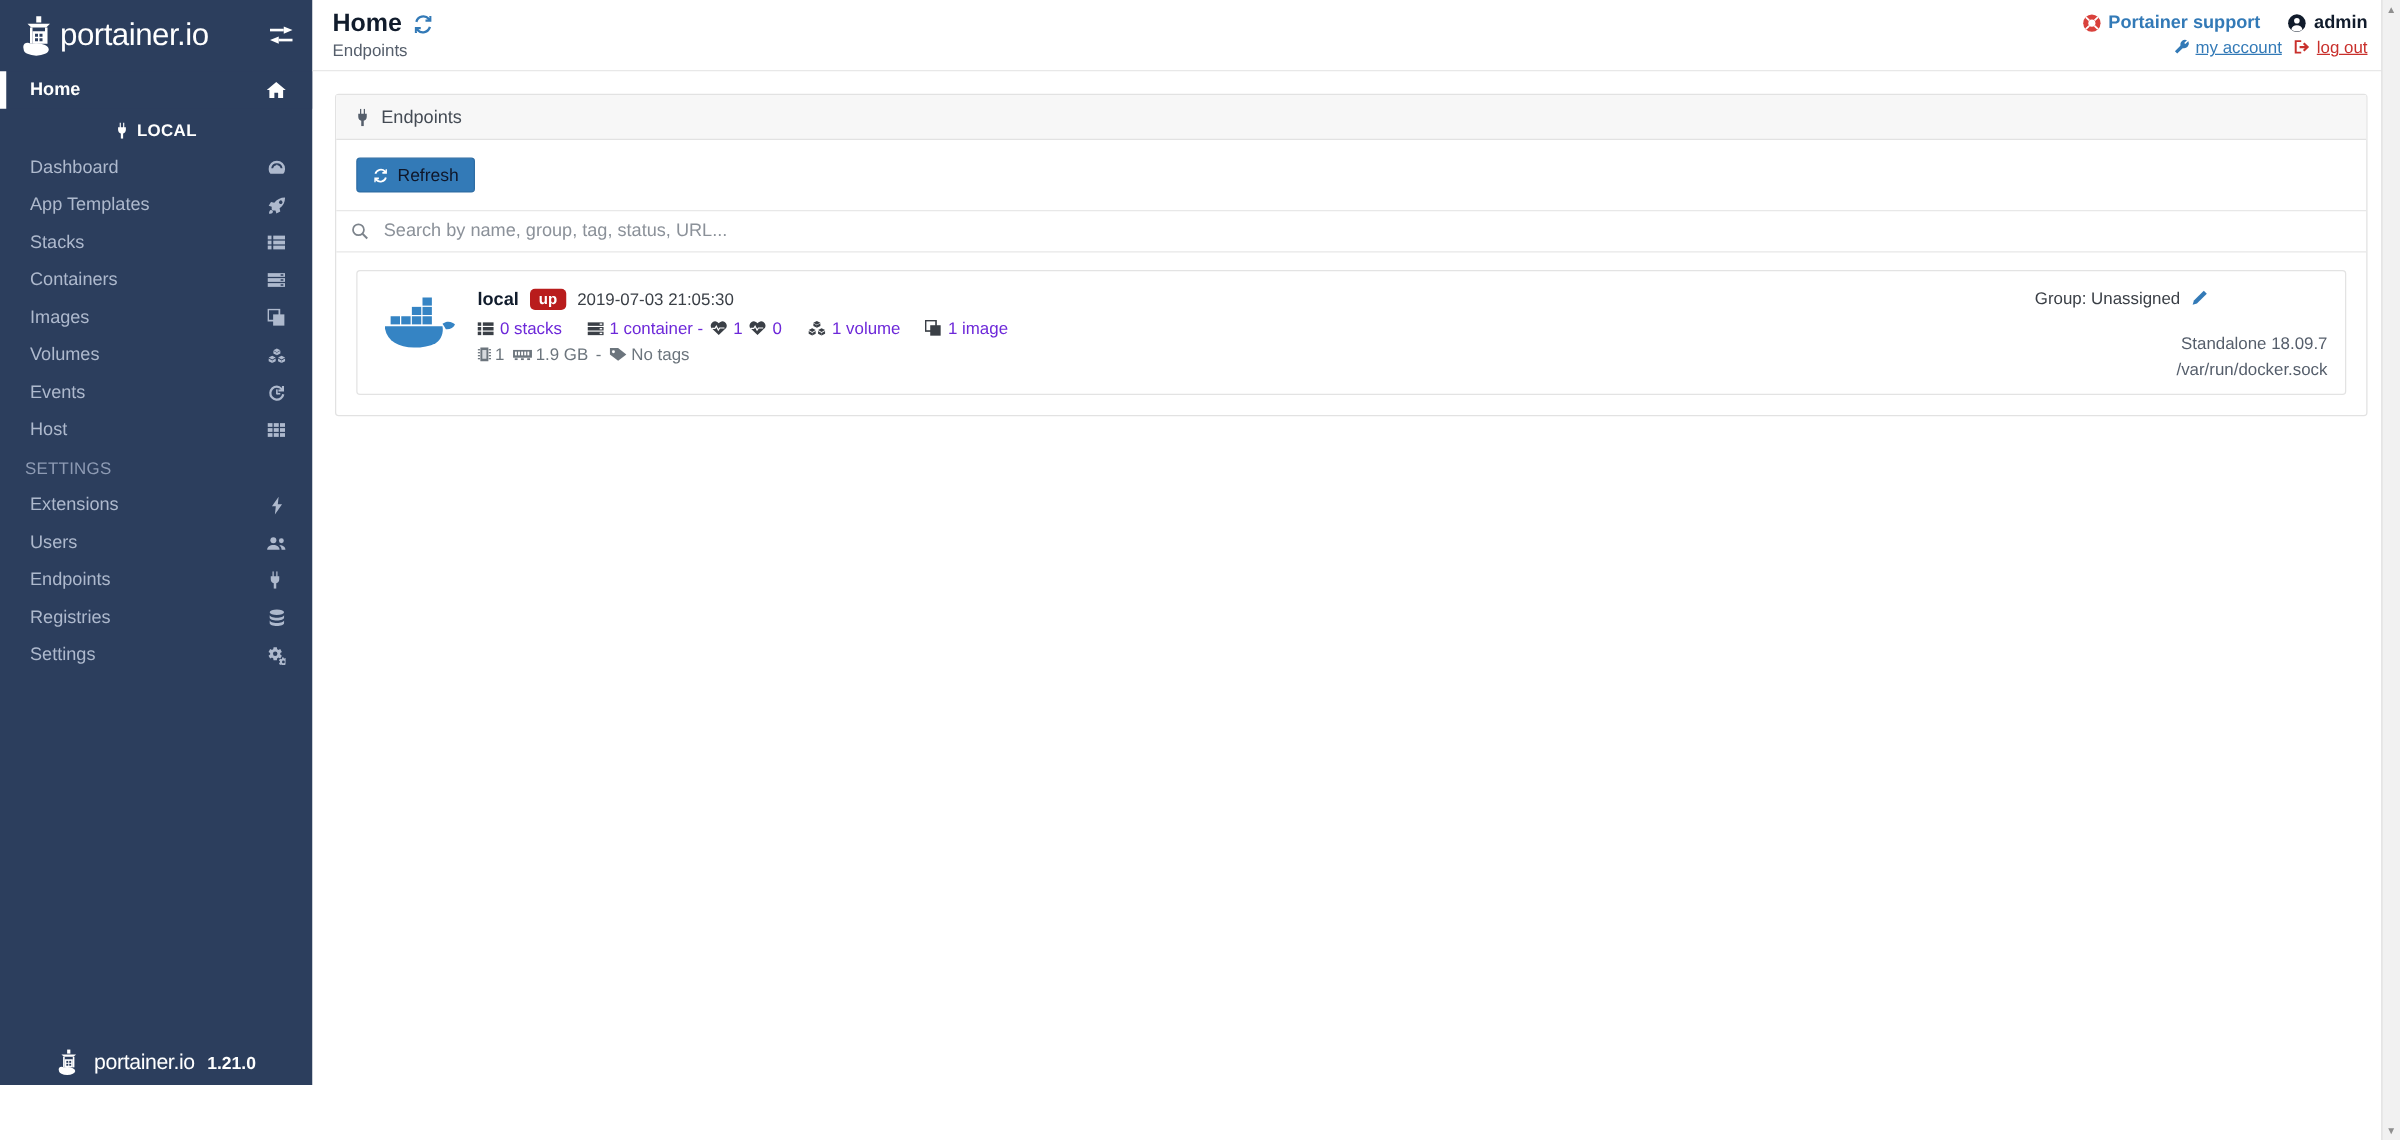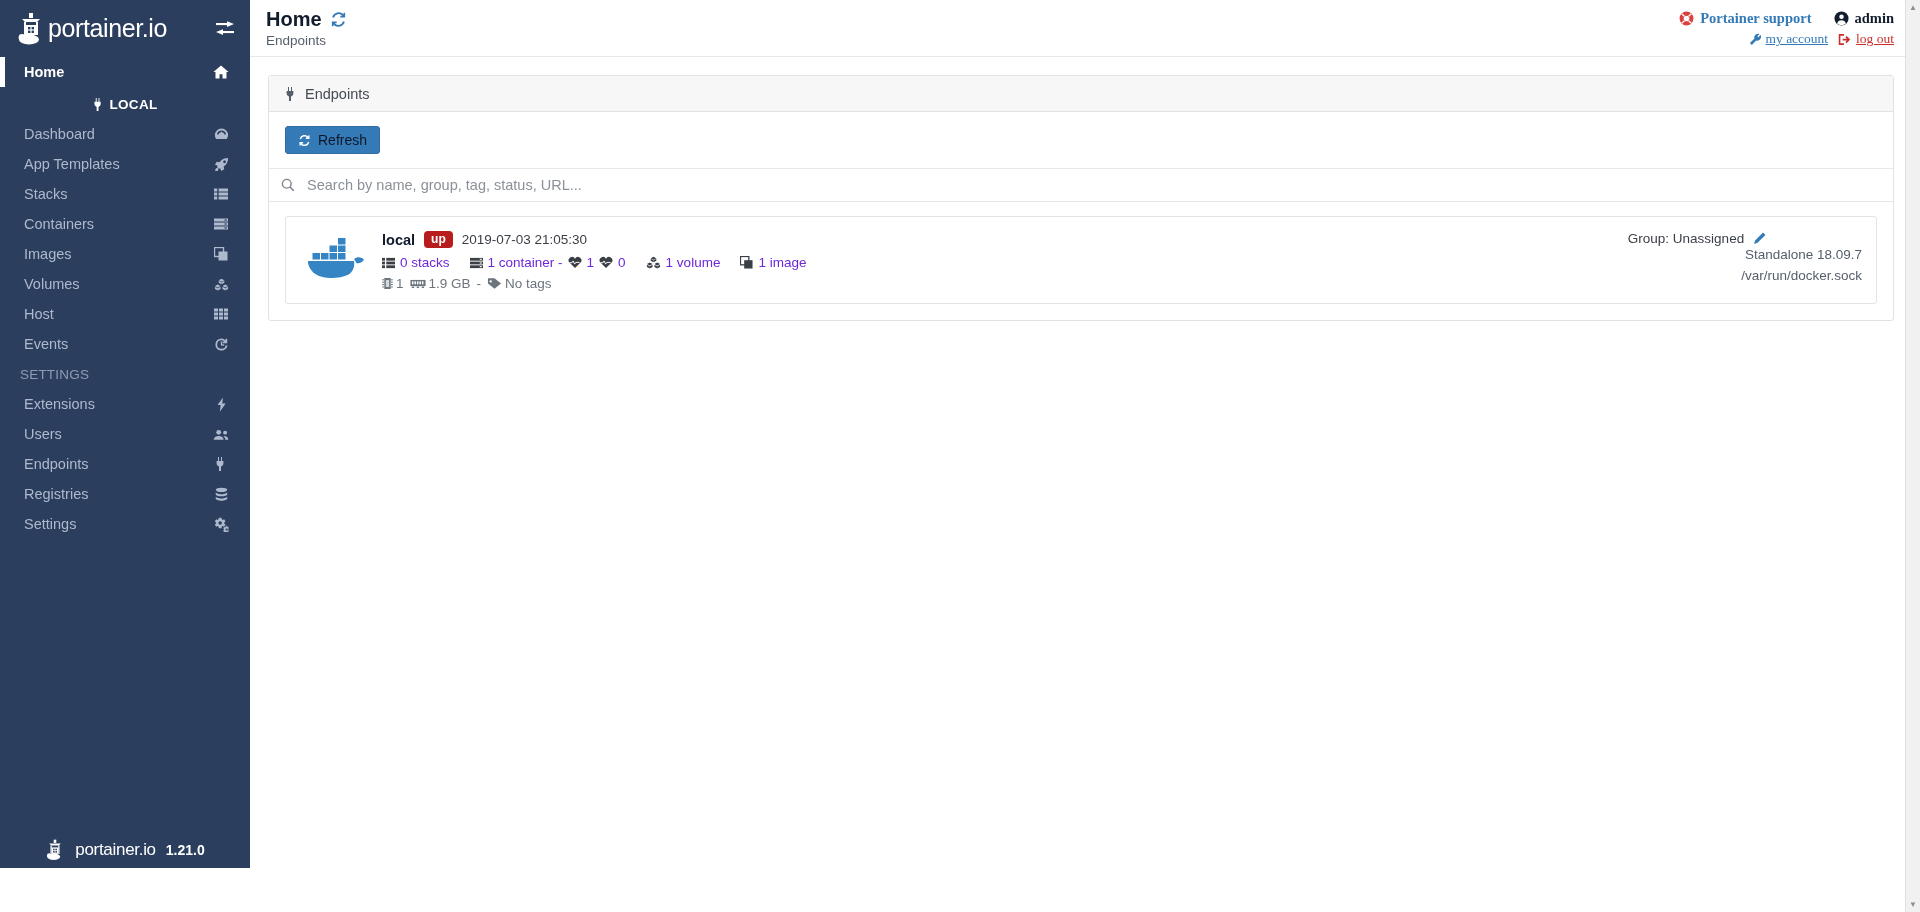--- a/index.html
+++ b/index.html
@@ -97,21 +97,21 @@
   }
   #page-head .title-row {
     display: flex; align-items: center; gap: 8px;
     font-size: 20px; font-weight: bold; color: #111c2c;
     line-height: 1.1;
   }
   #page-head .refresh-ico { color: #337ab7; cursor: pointer; display: flex; }
   #page-head .breadcrumb {
     font-size: 13.5px; color: #555e6b; margin-top: 3px;
   }
-  #user-area { text-align: right; padding-top: 2px; font-family: Liberation Serif, serif; }
+  #user-area { text-align: right; padding-top: 2px; }
   #user-area .row1 {
     display: flex; align-items: center; justify-content: flex-end; gap: 8px;
     font-size: 14.5px; font-weight: bold;
   }
   #user-area .support { color: #337ab7; display: flex; align-items: center; gap: 6px; cursor: pointer; }
   #user-area .username { color: #111c2c; display: flex; align-items: center; gap: 6px; margin-left: 14px; }
   #user-area .row2 {
     display: flex; align-items: center; justify-content: flex-end; gap: 10px;
     margin-top: 4px; font-size: 13.5px;
   }
@@ -189,21 +189,21 @@
     font-size: 13.5px; color: #6c757d; gap: 6px;
   }
   .ep-line3 .stat { gap: 3px; }
   .ep-right {
     width: 330px; flex: none; text-align: right;
     font-size: 13.5px; color: #3a3f46;
     padding-top: 2px;
   }
   .ep-right .r1 { display: flex; align-items: center; justify-content: center; gap: 9px; }
   .ep-right .edit-ico { color: #337ab7; cursor: pointer; display: flex; }
-  .ep-right .r2 { margin-top: 1px; color: #555e6b; }
+  .ep-right .r2 { margin-top: 21px; color: #555e6b; }
   .ep-right .r3 { margin-top: 6px; color: #555e6b; }
 
   
   #scrollbar {
     position: absolute; right: 0; top: 0; width: 15px; height: 912px;
     background: #f1f1f1; border-left: 1px solid #e0e0e0;
   }
   #scrollbar .arrow {
     height: 15px; display: flex; align-items: center; justify-content: center;
     color: #8f8f8f; font-size: 8px; cursor: pointer;
@@ -340,44 +340,44 @@
               <path d="M7 9 4 10.6V12.8L7 11.2z"></path>
               <path d="M9 9 12 10.6V12.8L9 11.2z"></path>
               <path d="M15 9 12 10.6V12.8L15 11.2z"></path>
               <path d="M5 2.4 8 4V6.2L5 4.6z"></path>
               <path d="M11 2.4 8 4V6.2L11 4.6z"></path>
             </g>
           </svg>
         </span>
       </div>
       <div class="nav-item">
+        <span class="nav-label">Events</span>
+        <span class="nav-icon">
+          <svg viewBox="0 0 16 16" width="15" height="15">
+            <path fill="currentColor" d="M8 1.5a6.5 6.5 0 1 0 6.4 7.6l-1.9-.3A4.6 4.6 0 1 1 8 3.4c1.3 0 2.5.6 3.3 1.5l-2 0 0 1.8 4.8 0 0-4.8-1.8 0 0 1.7A6.5 6.5 0 0 0 8 1.5z"></path>
+            <rect x="7.3" y="4.8" width="1.4" height="4.2" fill="currentColor"></rect>
+            <rect x="7.9" y="7.8" width="3" height="1.4" fill="currentColor"></rect>
+          </svg>
+        </span>
+      </div>
+      <div class="nav-item">
         <span class="nav-label">Host</span>
         <span class="nav-icon">
           <svg viewBox="0 0 14 12" width="14" height="12">
             <g fill="currentColor">
               <rect x="0" y="0.5" width="4" height="3"></rect>
               <rect x="5" y="0.5" width="4" height="3"></rect>
               <rect x="10" y="0.5" width="4" height="3"></rect>
               <rect x="0" y="4.5" width="4" height="3"></rect>
               <rect x="5" y="4.5" width="4" height="3"></rect>
               <rect x="10" y="4.5" width="4" height="3"></rect>
               <rect x="0" y="8.5" width="4" height="3"></rect>
               <rect x="5" y="8.5" width="4" height="3"></rect>
               <rect x="10" y="8.5" width="4" height="3"></rect>
             </g>
-          </svg>
-        </span>
-      </div>
-      <div class="nav-item">
-        <span class="nav-label">Events</span>
-        <span class="nav-icon">
-          <svg viewBox="0 0 16 16" width="15" height="15">
-            <path fill="currentColor" d="M8 1.5a6.5 6.5 0 1 0 6.4 7.6l-1.9-.3A4.6 4.6 0 1 1 8 3.4c1.3 0 2.5.6 3.3 1.5l-2 0 0 1.8 4.8 0 0-4.8-1.8 0 0 1.7A6.5 6.5 0 0 0 8 1.5z"></path>
-            <rect x="7.3" y="4.8" width="1.4" height="4.2" fill="currentColor"></rect>
-            <rect x="7.9" y="7.8" width="3" height="1.4" fill="currentColor"></rect>
           </svg>
         </span>
       </div>
     </div>
 
   <div class="nav-section left">
     <span>SETTINGS</span>
   </div>
 
   <div id="settings-items">

